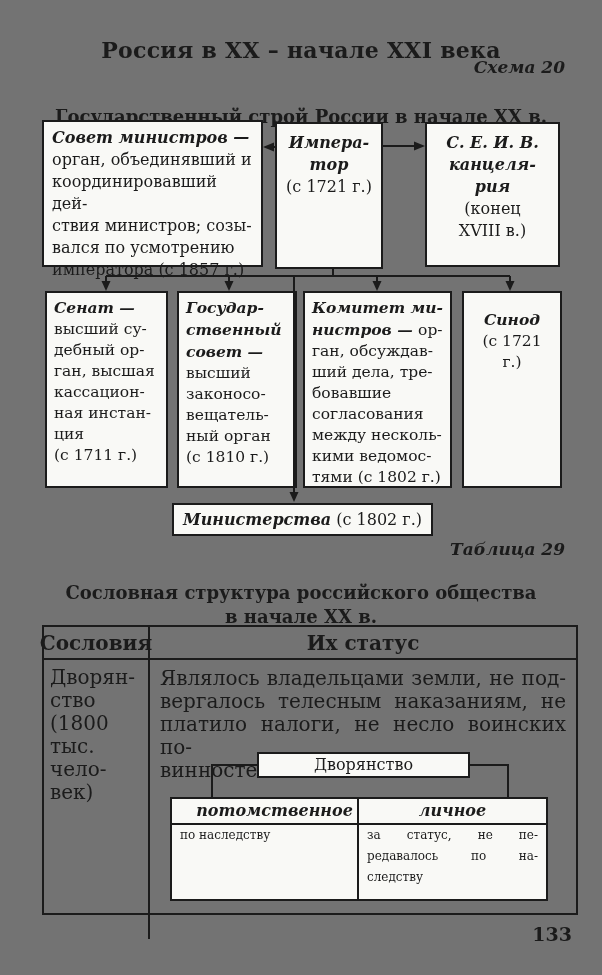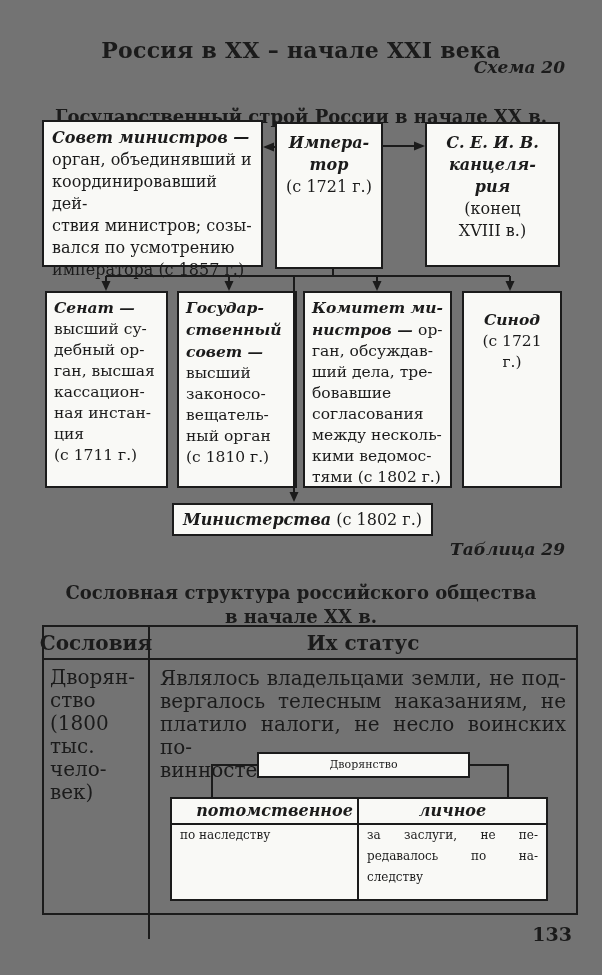--- a/index.html
+++ b/index.html
@@ -38,21 +38,21 @@
   .tbl-head { display:flex; height:33px; box-sizing:border-box; border-bottom:2px solid #1b1b1b; font-weight:bold; }
   .th1 { width:106px; box-sizing:border-box; border-right:2px solid #1b1b1b; display:flex; align-items:center; justify-content:center; }
   .th2 { flex:1; display:flex; align-items:center; justify-content:center; }
   .tbl-body { display:flex; height:279px; }
   .td1 { width:106px; box-sizing:border-box; border-right:2px solid #1b1b1b; padding:6px 6px; white-space:pre-line; line-height:23px; }
   .td2 { flex:1; padding:7px 10px; }
   .jline { text-align:justify; text-align-last:justify; line-height:23px; }
   .jline:last-child { text-align-last:left; }
 
   .nbox { position:absolute; box-sizing:border-box; border:2px solid #1b1b1b; background:#f9f9f6; z-index:3; }
-  #nroot { left:257px; top:752px; width:213px; height:26px; text-align:center; font-size:11px; line-height:22px; }
+  #nroot { left:257px; top:752px; width:213px; height:26px; text-align:center; font-size:16px; line-height:22px; }
   #sb-left  { left:170px; top:797px; width:209px; height:104px; }
   #sb-right { left:357px; top:797px; width:191px; height:104px; }
   .sb-head { height:26px; box-sizing:border-box; border-bottom:2px solid #1b1b1b; text-align:center; font-weight:bold; font-style:italic; font-size:16px; line-height:24px; }
   .sb-body { padding:0 8px; font-size:12px; line-height:21px; }
   .sb-body .jline { line-height:21px; }
   .page-number { position:absolute; top:923px; right:30px; font-size:19px; font-weight:bold; }
 </style>
 </head>
 <body>
 
@@ -161,21 +161,21 @@
   <div class="nbox" id="nroot">Дворянство</div>
 
   <div class="nbox" id="sb-left">
     <div class="sb-head">потомственное</div>
     <div class="sb-body">по наследству</div>
   </div>
 
   <div class="nbox" id="sb-right">
     <div class="sb-head">личное</div>
     <div class="sb-body">
-        <div class="jline">за заслуги, не пе-</div>
+        <div class="jline">за статус, не пе-</div>
         <div class="jline">редавалось по на-</div>
         <div class="jline">следству</div>
       </div>
   </div>
 
   <div class="page-number">133</div>
 
 </div>
 
 </body></html>

